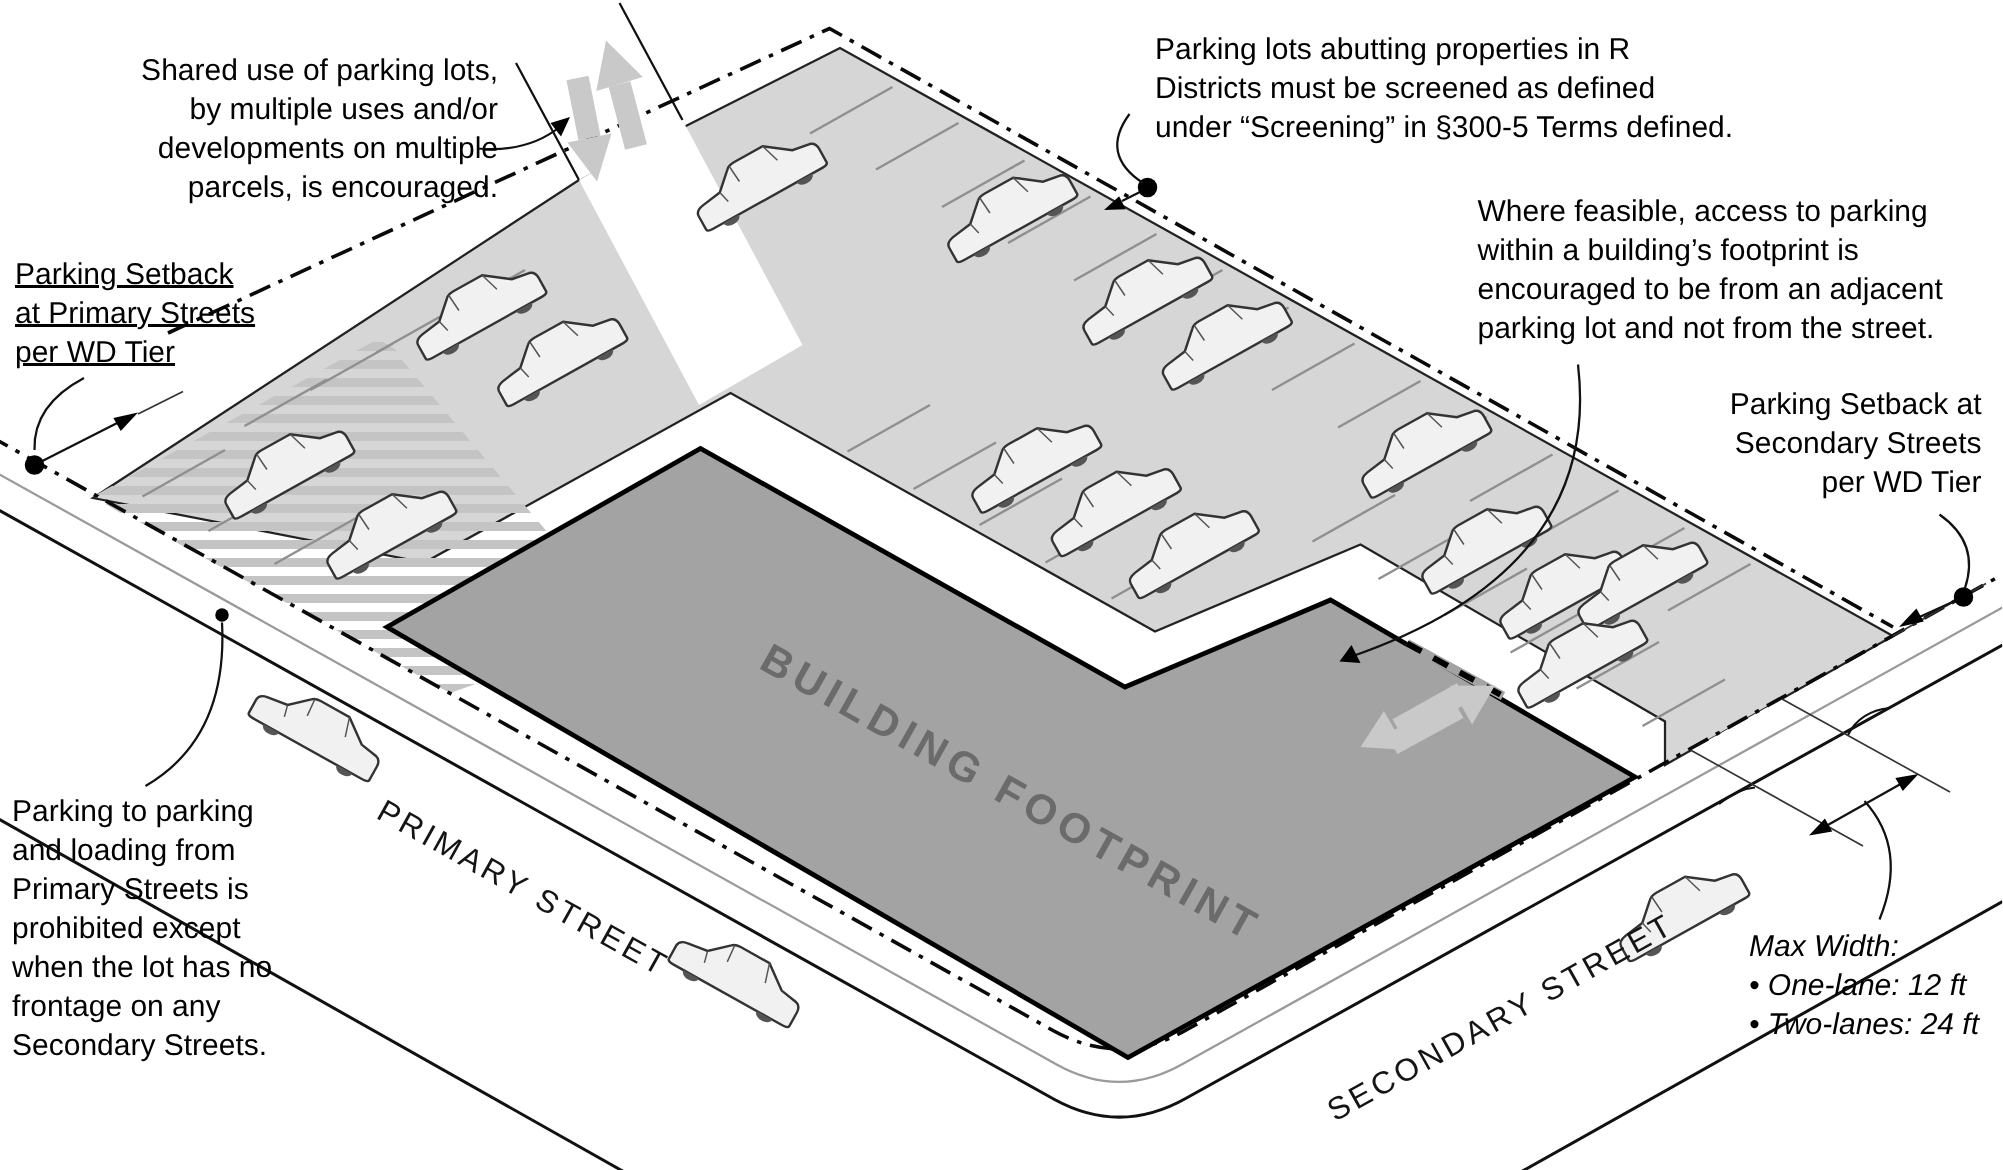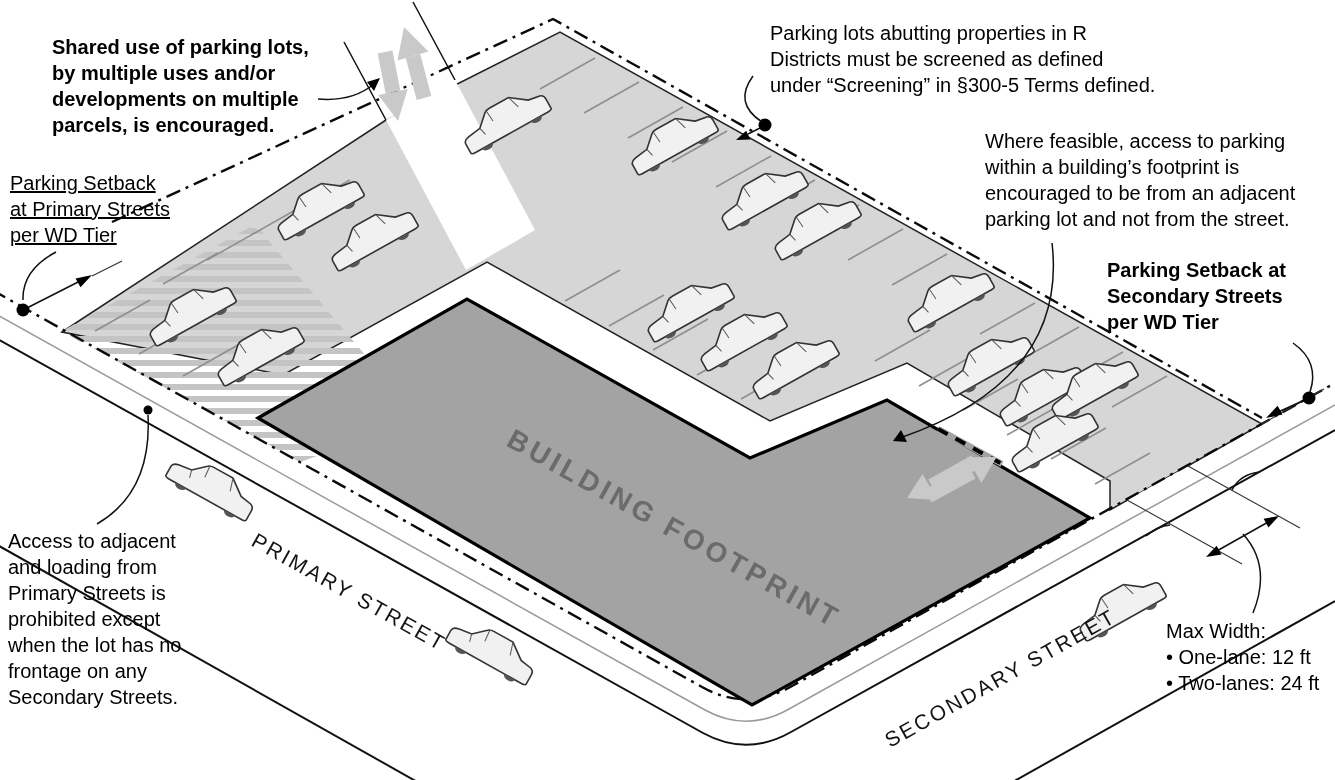--- a/index.html
+++ b/index.html
@@ -1,21 +1,21 @@
 <!DOCTYPE html>
 <html><head>
 <meta charset="utf-8">
 <style>
   html,body{margin:0;padding:0;background:#ffffff;}
   .stage{position:relative;width:1335px;height:780px;background:#ffffff;overflow:hidden;
          font-family:"Liberation Sans", sans-serif;}
   .stage svg{position:absolute;left:0;top:0;}
   .note{position:absolute;white-space:pre-line;color:#000;font-size:20px;line-height:26px;
         font-family:"Liberation Sans", sans-serif;}
-  .note.right{text-align:left;font-weight:bold;}
+  .note.right{text-align:right;}
   .svg-label{font-family:"Liberation Sans", sans-serif;}
   .street-label{font-size:21px;letter-spacing:2.5px;fill:#141414;}
   .bldg-label{font-size:28px;font-weight:bold;letter-spacing:4px;fill:#6b6b6b;}
 </style>
 </head>
 <body>
 
 <div class="stage">
 <svg width="1335" height="780" viewBox="0 0 1335 780">
   <defs>
@@ -172,24 +172,24 @@
 parking lot and not from the street.</div>
 
 <div class="note" style="left:10px;top:170px;width:220px;text-decoration:underline;">Parking Setback
 at Primary Streets
 per WD Tier</div>
 
 <div class="note right" style="left:1107px;top:257px;width:214px;">Parking Setback at
 Secondary Streets
 per WD Tier</div>
 
-<div class="note" style="left:8px;top:528px;width:215px;">Access to adjacent
+<div class="note" style="left:8px;top:528px;width:215px;">Parking to parking
 and loading from
 Primary Streets is
 prohibited except
 when the lot has no
 frontage on any
 Secondary Streets.</div>
 
-<div class="note" style="left:1166px;top:618px;width:170px;">Max Width:
+<div class="note" style="left:1166px;top:618px;width:170px;font-style:italic;">Max Width:
 • One-lane: 12 ft
 • Two-lanes: 24 ft</div>
 </div>
 
 </body></html>

